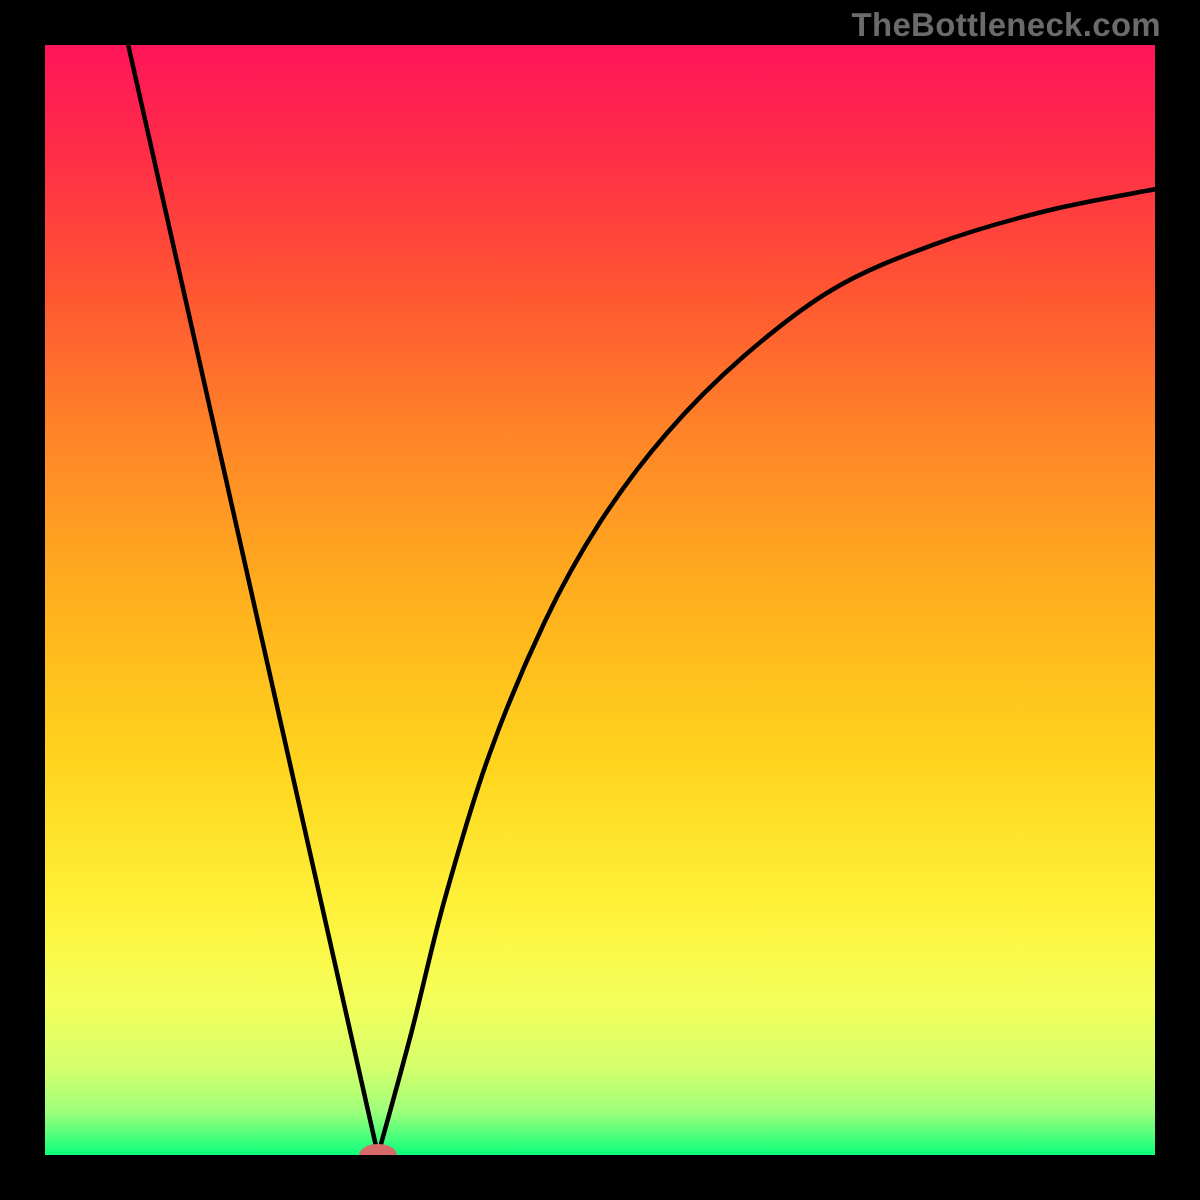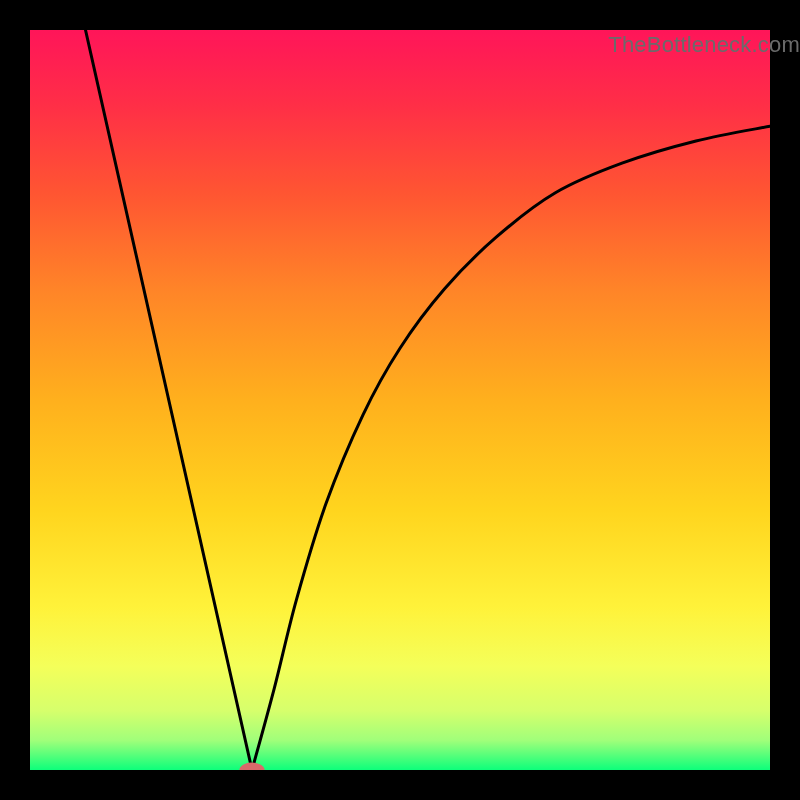--- a/index.html
+++ b/index.html
@@ -13,27 +13,26 @@
   }
   .frame {
     position: absolute;
     inset: 0;
     width: 800px;
     height: 800px;
   }
   .watermark {
     position: absolute;
     top: 4px;
-    right: 0;
+    right: 26px;
     color: #6b6b6b;
     font-size: 22px;
-    font-weight: 400;
+    font-weight: 700;
     letter-spacing: 0.2px;
     z-index: 30;
-    margin-top: 28px;
   }
   #chart-svg {
     position: absolute;
     inset: 0;
     width: 800px;
     height: 800px;
     display: block;
   }
 </style>
 </head>

